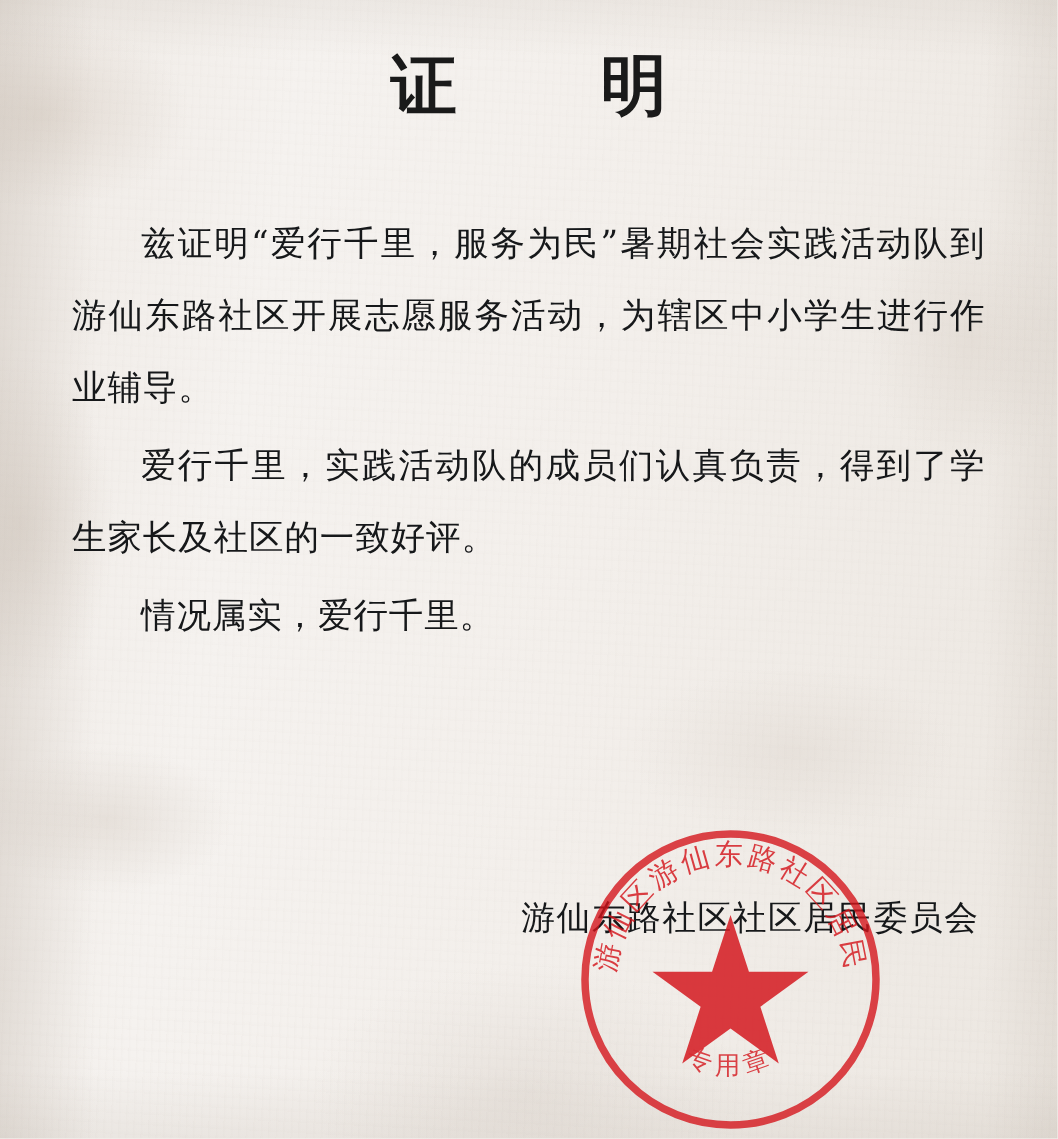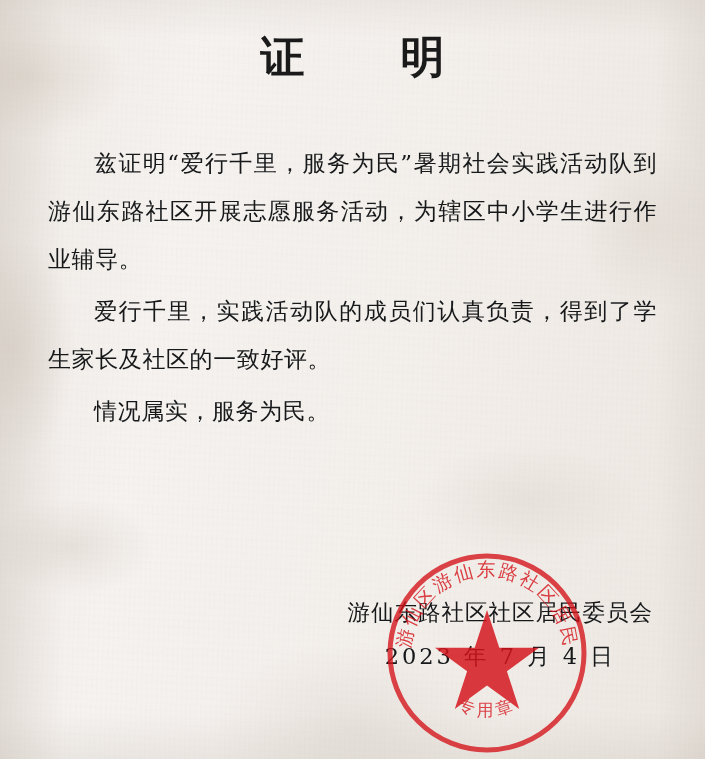--- a/index.html
+++ b/index.html
@@ -127,28 +127,27 @@
 <div class="grain"></div>
 <div class="edge-shade"></div>
 
 <div class="content">
 
   <h1 class="doc-title">证　明</h1>
 
   <div class="body-block">
     <p class="para">兹证明“爱行千里，服务为民”暑期社会实践活动队到游仙东路社区开展志愿服务活动，为辖区中小学生进行作业辅导。</p>
     <p class="para">爱行千里，实践活动队的成员们认真负责，得到了学生家长及社区的一致好评。</p>
-    <p class="para">情况属实，服务为民。</p>
+    <p class="para">情况属实，爱行千里。</p>
   </div>
 
 </div>
 
 <div class="signature-block">
   <div class="sig-org">游仙东路社区社区居民委员会</div>
-  <div class="sig-date">2023 年 7 月 4 日</div>
 </div>
 
 <div class="stamp">
   <svg width="210" height="210" viewBox="0 0 210 210" xmlns="http://www.w3.org/2000/svg">
     <defs>
       <path id="arcpath" d="M 28,105 A 77,77 0 1 1 182,105"></path>
       <path id="arcbottom" d="M 42,105 A 63,63 0 0 0 168,105"></path>
     </defs>
     <circle cx="105" cy="105" r="97" fill="none" stroke="#d4141b" stroke-width="5" opacity="0.9"></circle>
     <text font-size="19" letter-spacing="2.2" text-anchor="middle" opacity="0.92">

